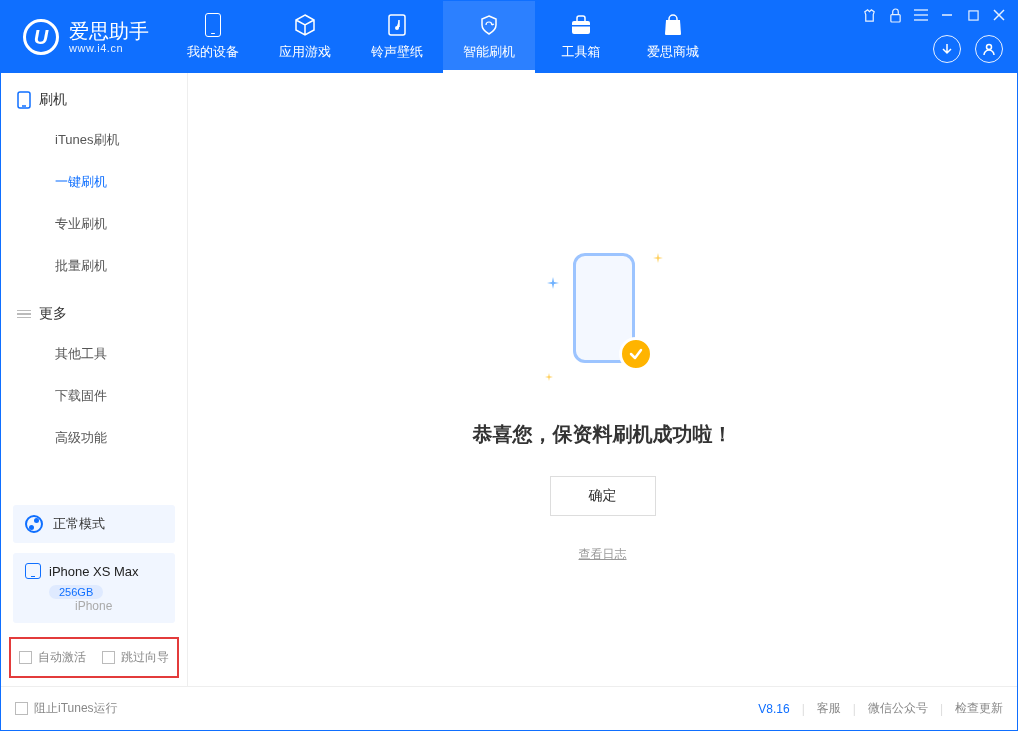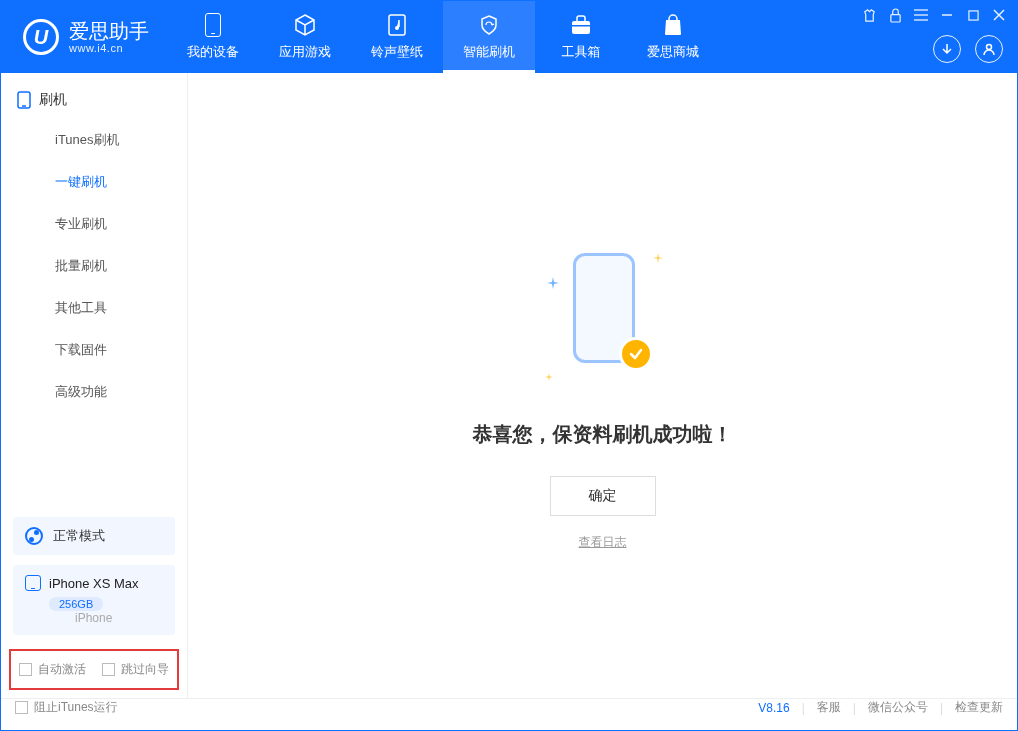--- a/index.html
+++ b/index.html
@@ -39,23 +39,23 @@
 .highlight-box { margin: 4px 8px 8px; border:2px solid #e33b3b; padding: 10px 8px; display:flex; gap:16px; }
 .chk { width:13px; height:13px; border:1px solid #bbb; display:inline-block; margin-right:6px; vertical-align:-2px; }
 .chk-label { font-size:12px; color:#888; cursor:pointer; display:flex; align-items:center; }
 .main { flex:1; display:flex; flex-direction:column; align-items:center; justify-content:flex-start; padding-top:180px; }
 .phone-illus { width:120px; height:140px; position:relative; margin-bottom:28px; }
 .phone-body { position:absolute; left:30px; top:0; width:62px; height:110px; border:3px solid #9cc4ff; border-radius:12px; background:#f4f8ff; }
 .check-badge { position:absolute; right:10px; bottom:22px; width:34px; height:34px; background:#ffb400; border:3px solid #fff; border-radius:50%; display:flex; align-items:center; justify-content:center; }
 .sparkle { position:absolute; width:10px; height:10px; }
 .sparkle svg { display:block; }
 .success-msg { font-size:20px; color:#333; font-weight:700; margin-bottom:28px; }
-.ok-btn { border:1px solid #ddd; background:#fff; padding: 10px 38px; font-size:14px; color:#333; cursor:pointer; margin-bottom:18px; }
+.ok-btn { border:1px solid #ddd; background:#fff; padding: 10px 38px; font-size:14px; color:#333; cursor:pointer; margin-bottom:30px; }
 .log-link { font-size:12px; color:#999; text-decoration:underline; cursor:pointer; }
-.statusbar { height:32px; border-top:1px solid #eee; display:flex; align-items:flex-start; padding:0 14px; font-size:12px; color:#888; }
+.statusbar { height:44px; border-top:1px solid #eee; display:flex; align-items:center; padding:0 14px; font-size:12px; color:#888; }
 .statusbar .left { display:flex; align-items:center; gap:6px; }
 .statusbar .right { margin-left:auto; display:flex; align-items:center; gap:12px; }
 .statusbar .sep { color:#ddd; }
 .statusbar .link { cursor:pointer; color:#888; }
 .version { color:#0f6fff; }
 .burger { width:14px; display:inline-flex; flex-direction:column; gap:2px; }
 .burger span { height:1.5px; background:#bbb; display:block; }
 .phone-nav-icon { width:16px; height:24px; border:1.5px solid #fff; border-radius:3px; position:relative; }
 .phone-nav-icon::after { content:""; position:absolute; bottom:2px; left:50%; transform:translateX(-50%); width:4px; height:1.5px; background:#fff; border-radius:1px; }
 </style>
@@ -183,20 +183,28 @@
             <rect x="1" y="1" width="12" height="16" rx="2"></rect>
             <line x1="5" y1="15" x2="9" y2="15"></line>
           </svg>
         <span>刷机</span>
       </div>
       <div class="side-item">iTunes刷机</div>
       <div class="side-item active">一键刷机</div>
       <div class="side-item">专业刷机</div>
       <div class="side-item">批量刷机</div>
 
+      <div class="side-section-title">
+        <span class="burger">
+            <span></span>
+            <span></span>
+            <span></span>
+          </span>
+        <span>更多</span>
+      </div>
       <div class="side-item">其他工具</div>
       <div class="side-item">下载固件</div>
       <div class="side-item">高级功能</div>
 
       <div class="side-spacer"></div>
 
       <div class="mode-box">
         <span class="mode-icon"></span>
         <span>正常模式</span>
       </div>

